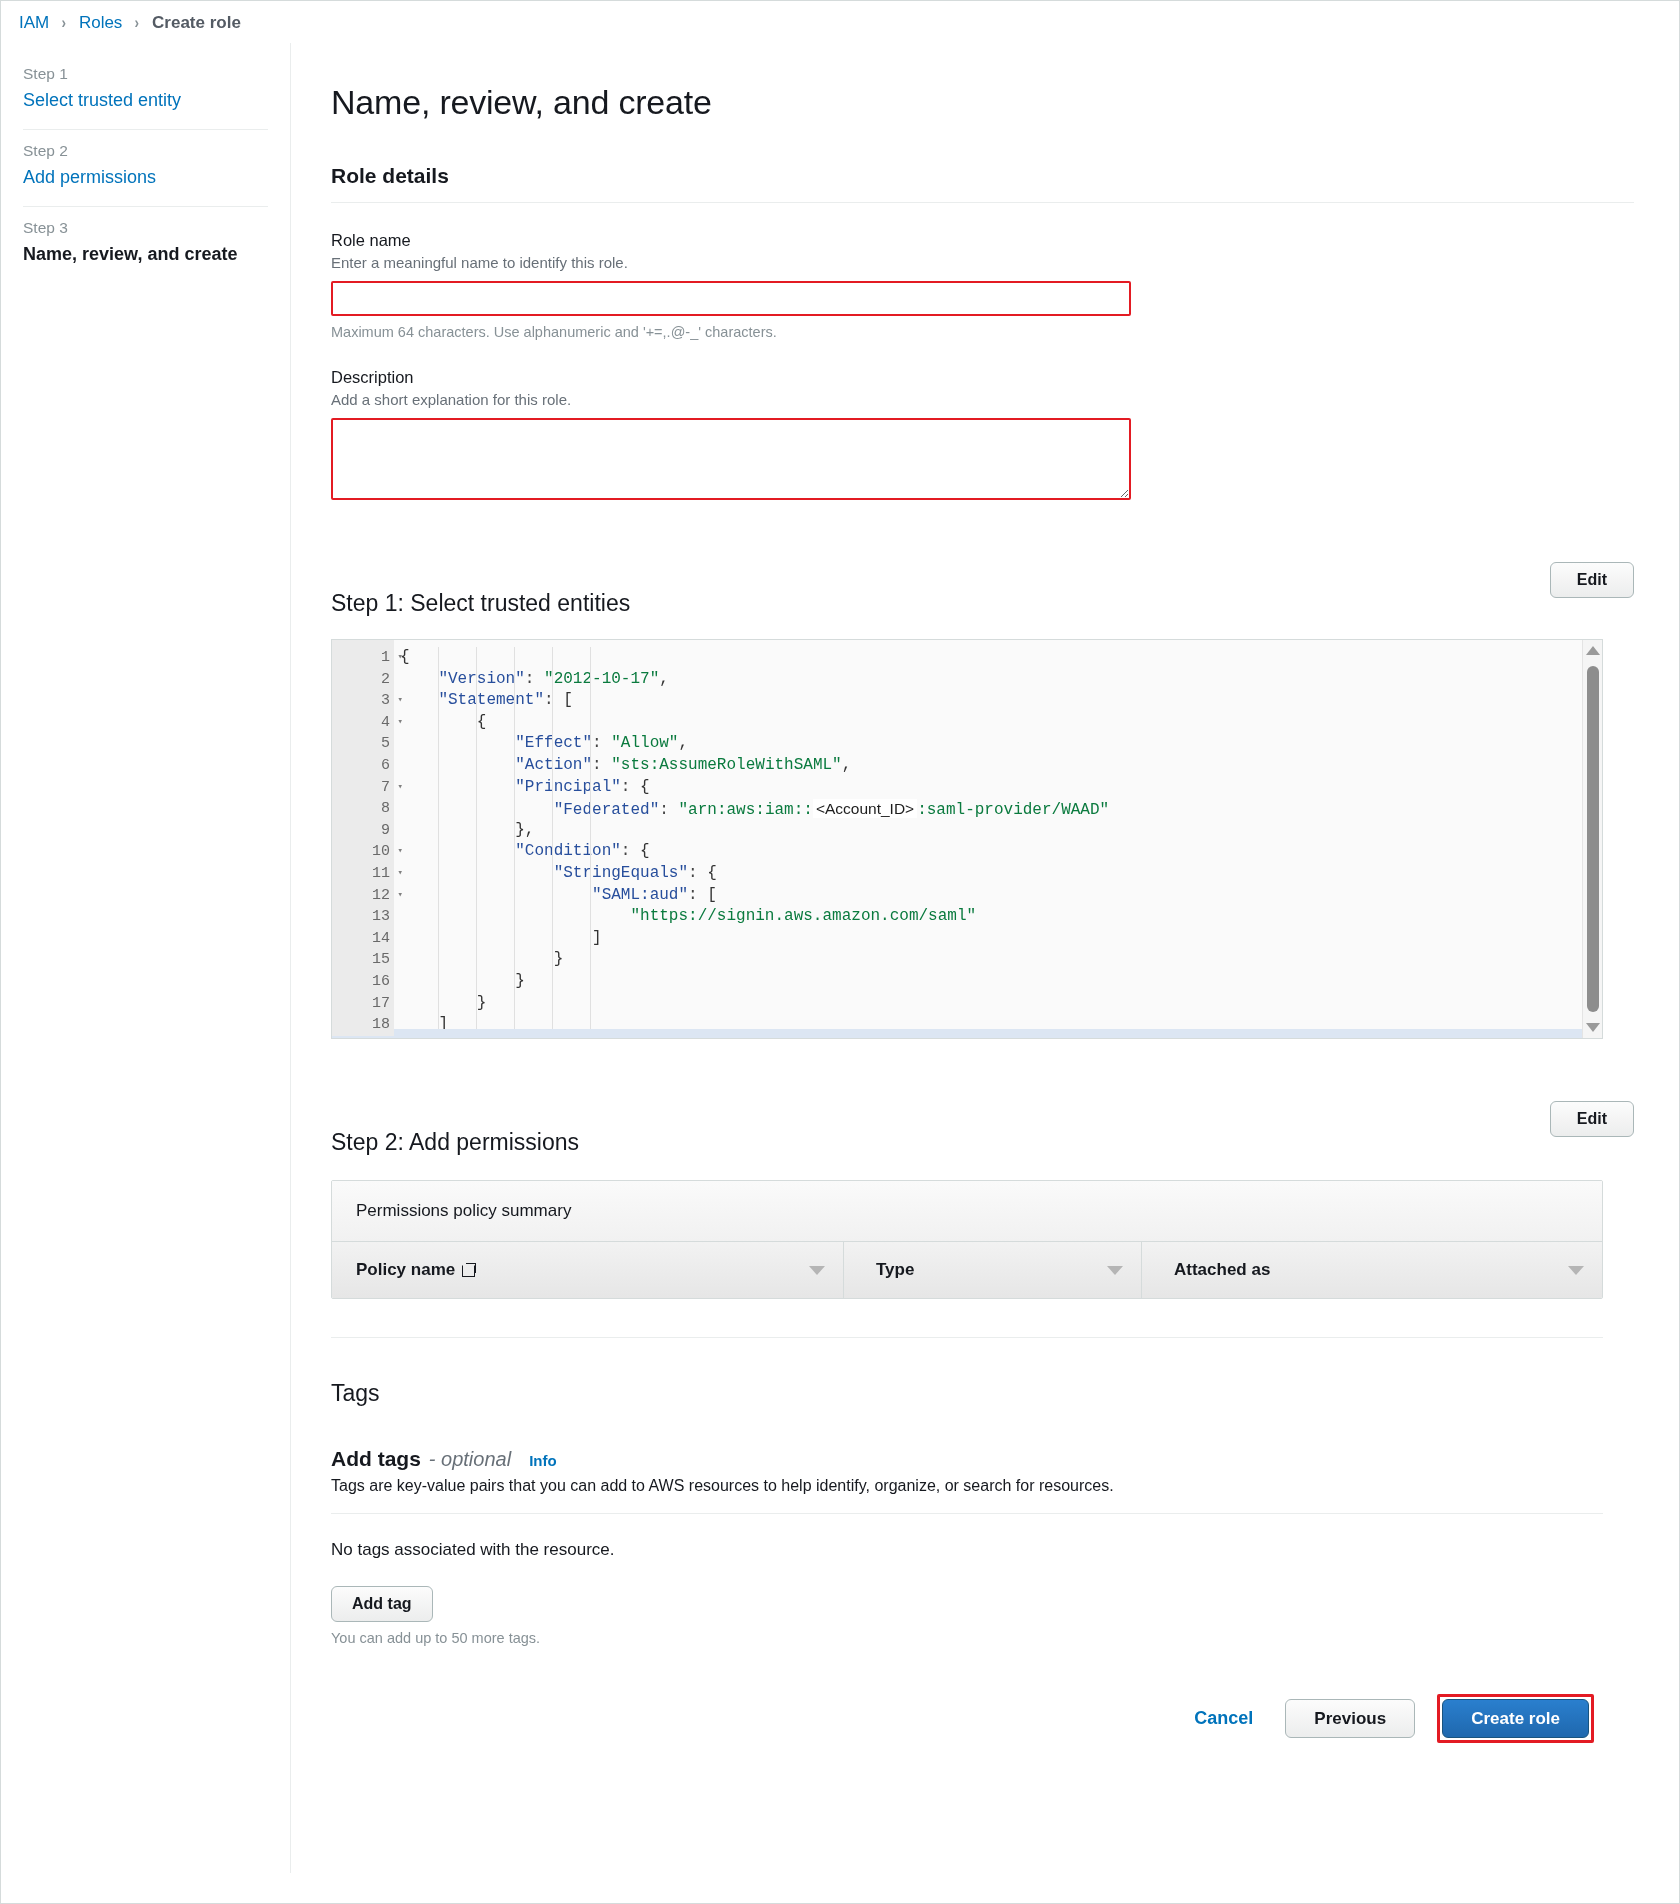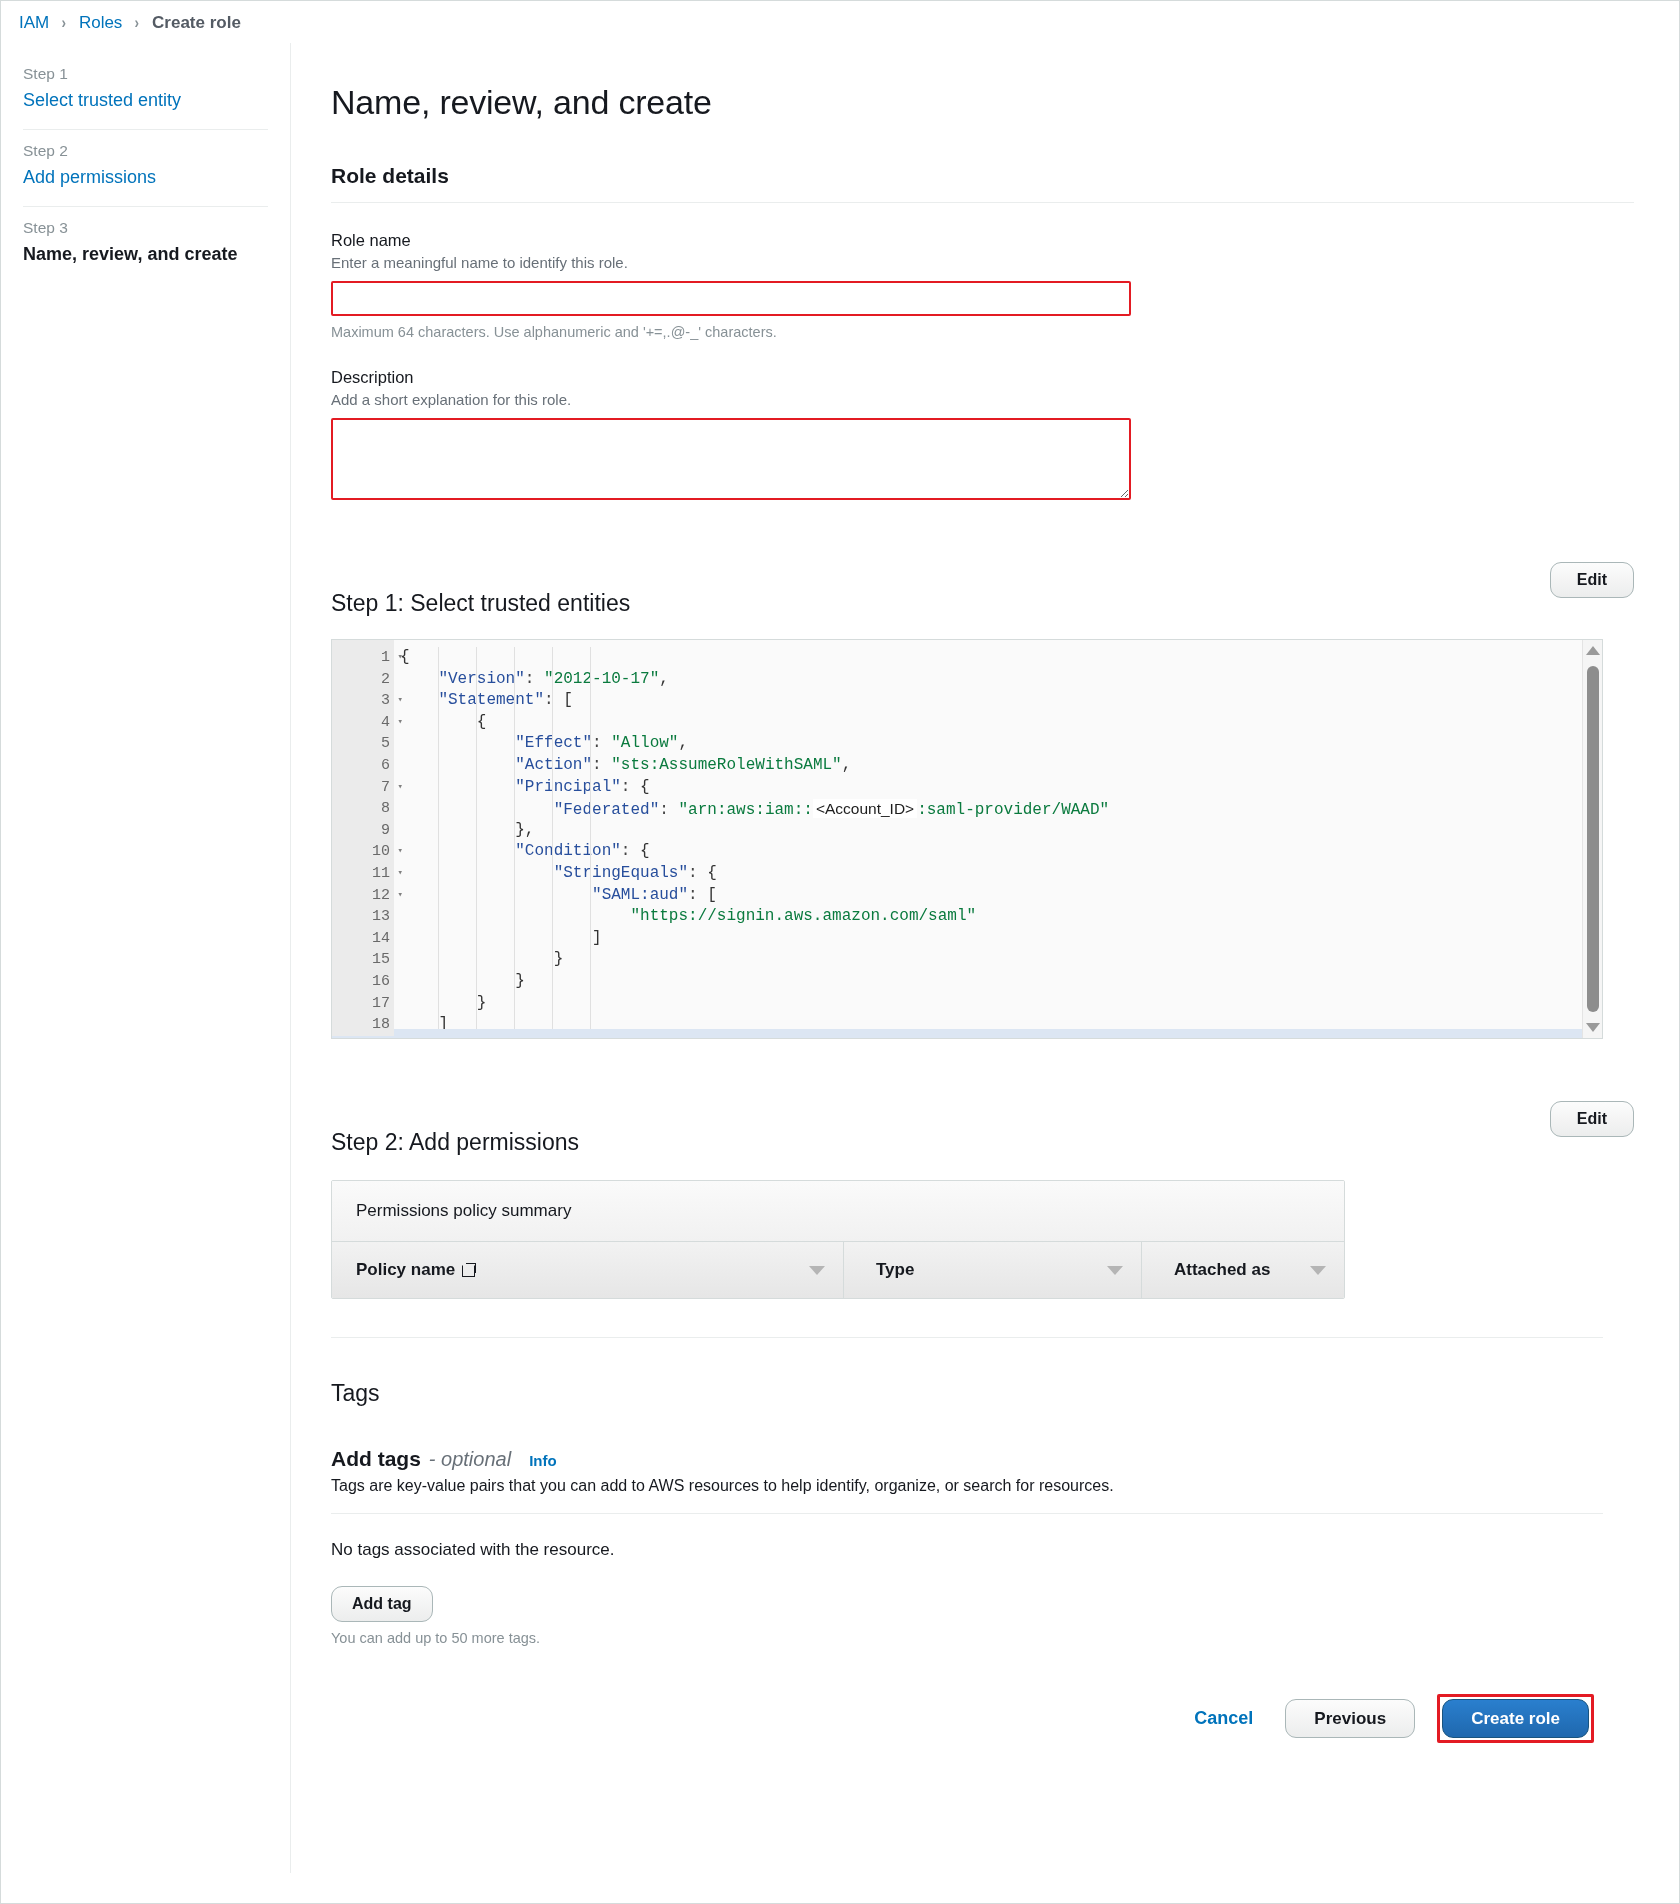--- a/index.html
+++ b/index.html
@@ -126,21 +126,21 @@
     margin-top: 48px;
   }
 
   .btn {
     font-family: "Liberation Sans", sans-serif;
     font-size: 16px;
     font-weight: bold;
     color: #16191f;
     background: linear-gradient(#fcfcfc, #eceded);
     border: 1px solid #aab7b8;
-    border-radius: 11px;
+    border-radius: 6px;
     padding: 7px 20px;
     cursor: pointer;
     line-height: 1.25;
     text-align: center;
   }
   .btn-primary {
     background: linear-gradient(#2a7fce, #1f68ae);
     border: 1px solid #19547f;
     color: #ffffff;
   }
@@ -248,21 +248,21 @@
     left: 62px; right: 20px; bottom: 0;
     height: 9px;
     background: #dce6f3;
   }
 
   
   .perm-table {
     margin-top: 24px;
     border: 1px solid #d5dbdb;
     border-radius: 2px;
-    width: 1014px;
+    width: 1272px;
     overflow: hidden;
     background: #fff;
   }
   .perm-caption {
     background: linear-gradient(#fafafa, #f1f1f1);
     padding: 20px 24px;
     font-size: 17px;
     color: #16191f;
     border-bottom: 1px solid #d5dbdb;
   }

